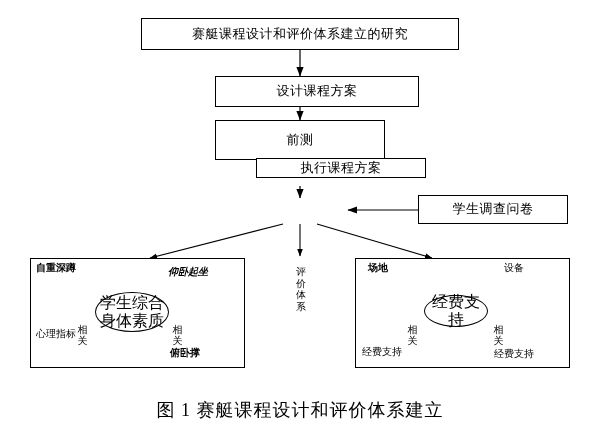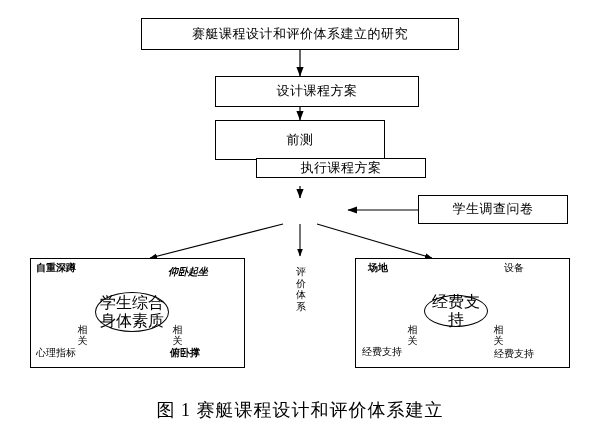--- a/index.html
+++ b/index.html
@@ -139,21 +139,21 @@
   <div class="node" style="left:215px; top:158px; width:170px; height:20px;margin-left:41px;">执行课程方案</div>
 
 
   <div class="node" style="left:418px; top:195px; width:150px; height:29px;">学生调查问卷</div>
 
   <div class="lbl vert" style="left:293px; top:266px;">评价体系</div>
 
   <div class="panel" style="left:30px; top:258px; width:215px; height:110px;"></div>
   <div class="lbl bold" style="left:36px; top:262px;">自重深蹲</div>
   <div class="lbl bold" style="left:168px; top:266px;font-style:italic;">仰卧起坐</div>
-  <div class="lbl" style="left:36px; top:347px;font-family:Liberation Serif, serif;">心理指标</div>
+  <div class="lbl" style="left:36px; top:328px;font-family:Liberation Serif, serif;">心理指标</div>
   <div class="lbl bold" style="left:170px; top:347px;">俯卧撑</div>
   <div class="ellipse" style="left:95px; top:292px; width:74px; height:40px;">学生综合身体素质</div>
   <div class="lbl rel" style="left:76px; top:296px;">相关</div>
   <div class="lbl rel" style="left:171px; top:296px;">相关</div>
 
   <div class="panel" style="left:355px; top:258px; width:215px; height:110px;"></div>
   <div class="lbl" style="left:368px; top:262px;font-weight:bold;">场地</div>
   <div class="lbl" style="left:504px; top:262px;">设备</div>
   <div class="lbl" style="left:362px; top:346px;">经费支持</div>
   <div class="lbl" style="left:494px; top:348px;">经费支持</div>

